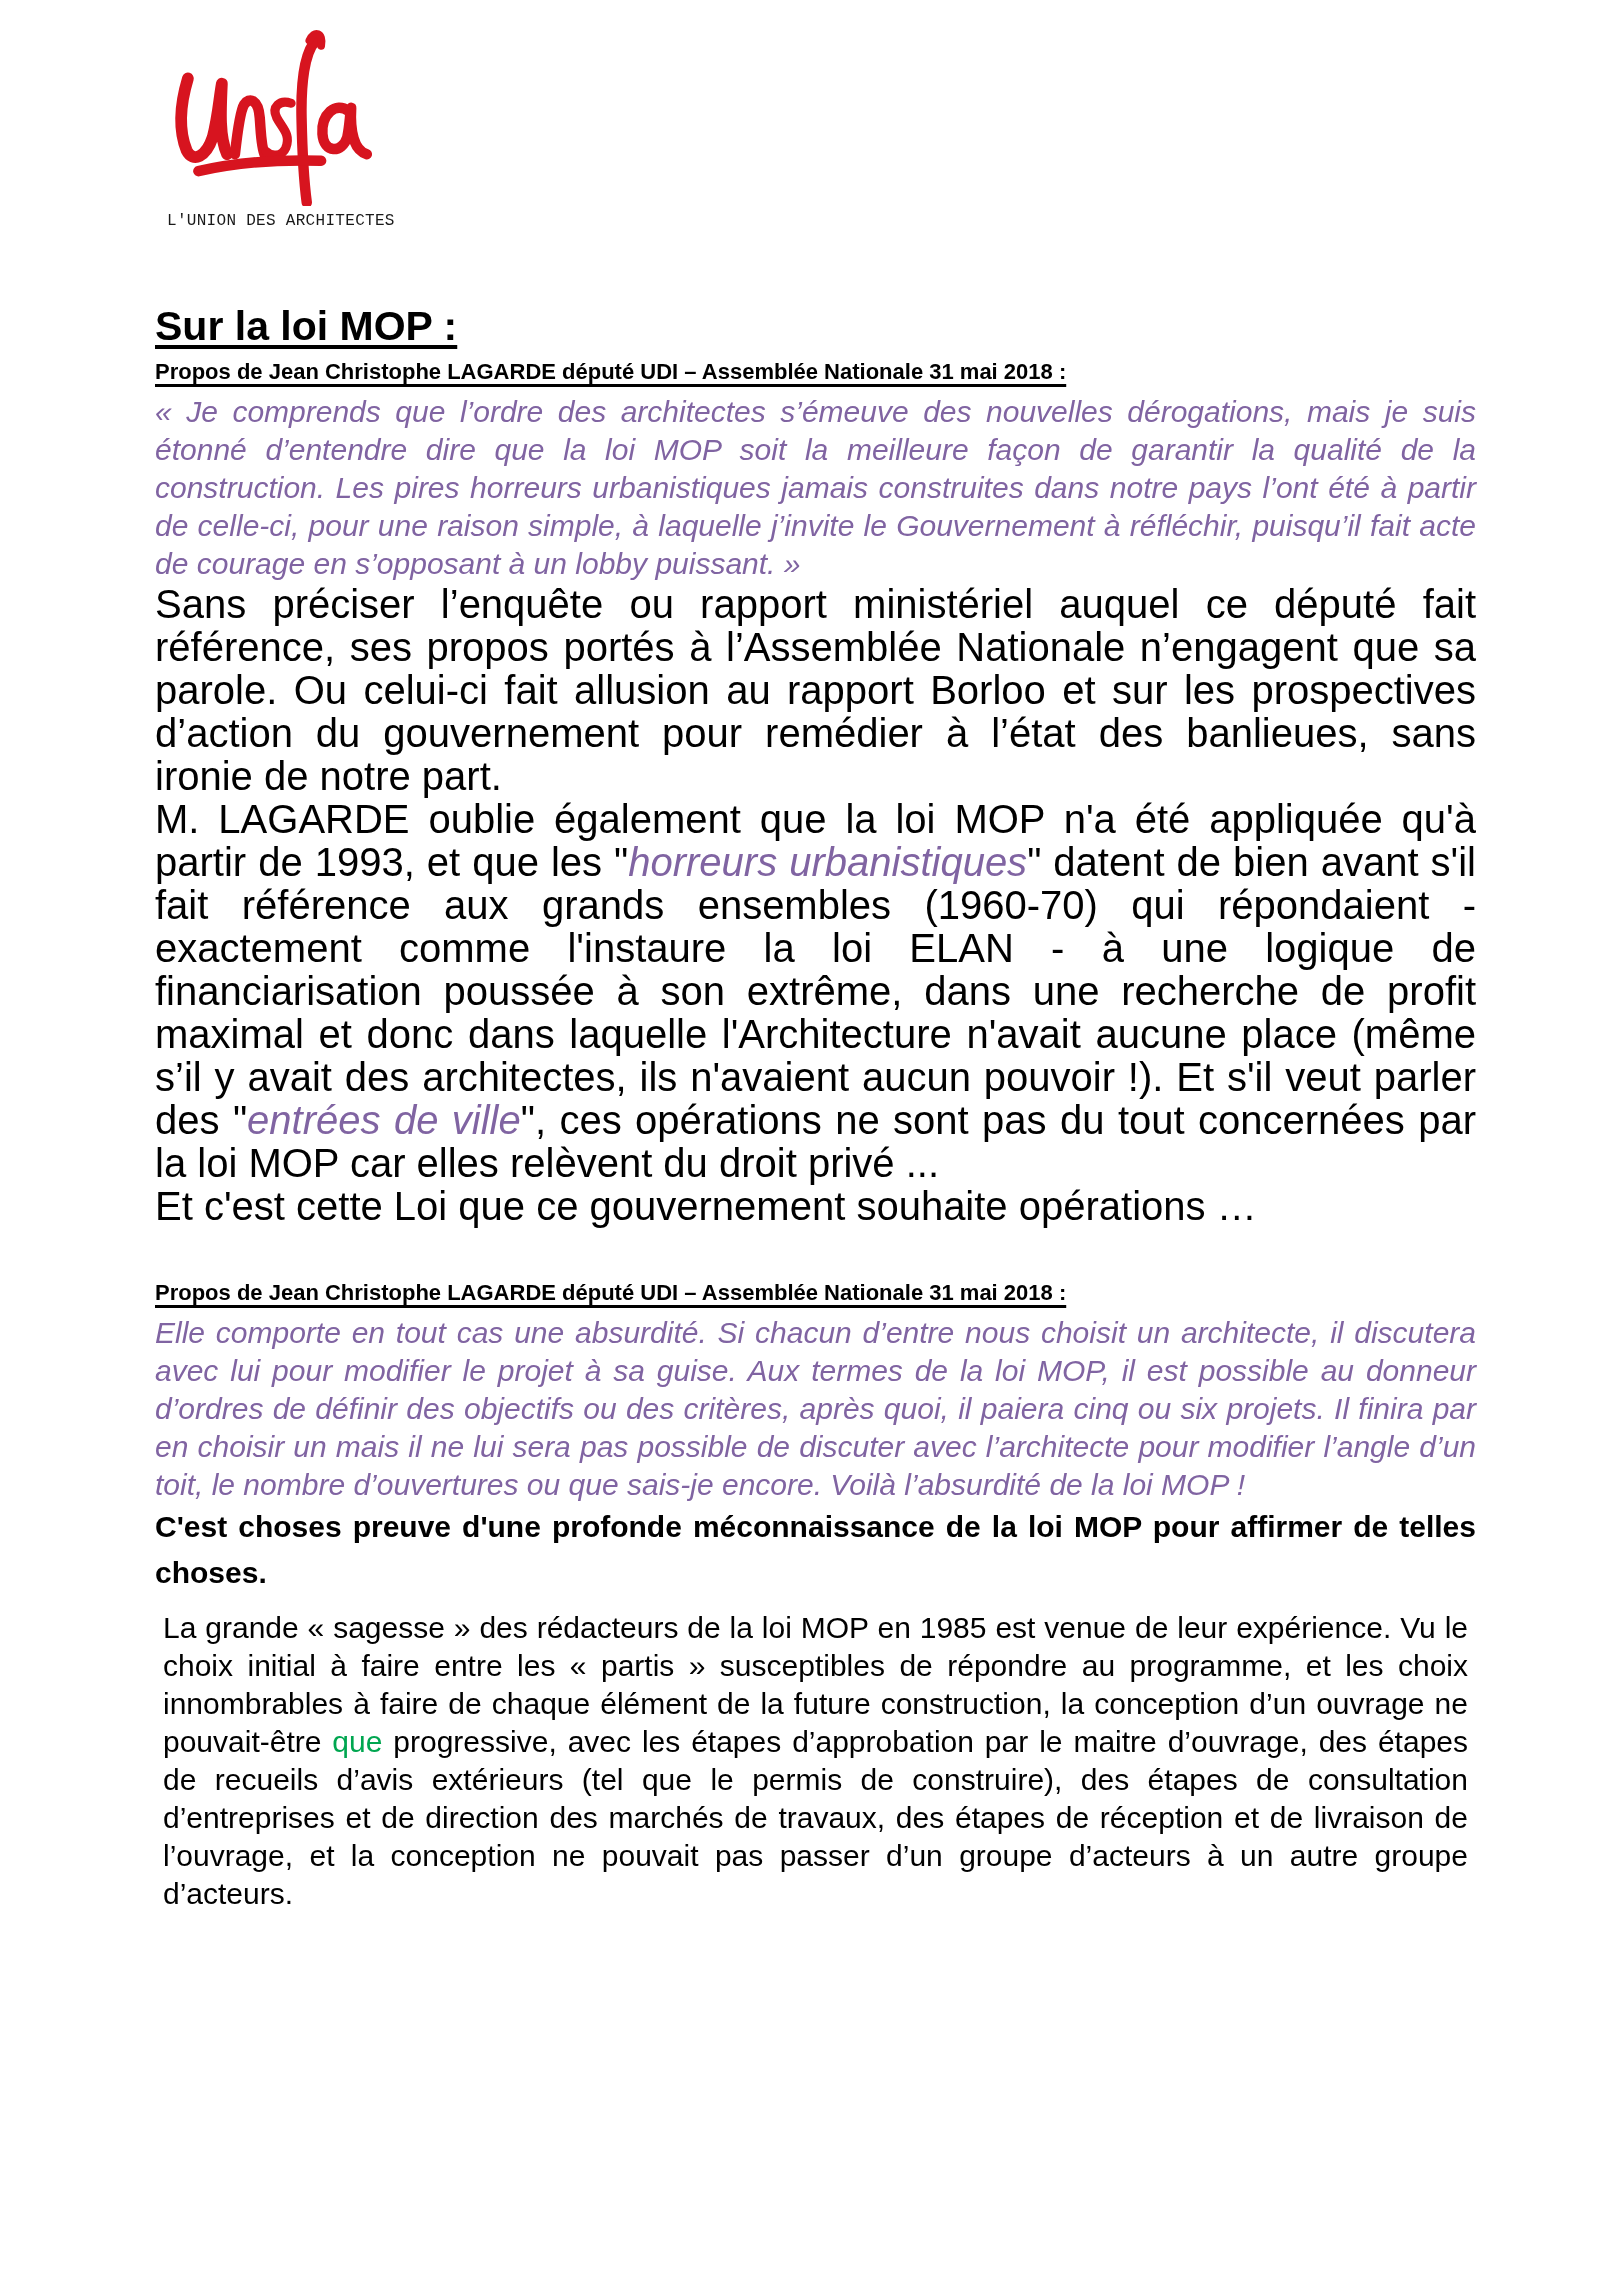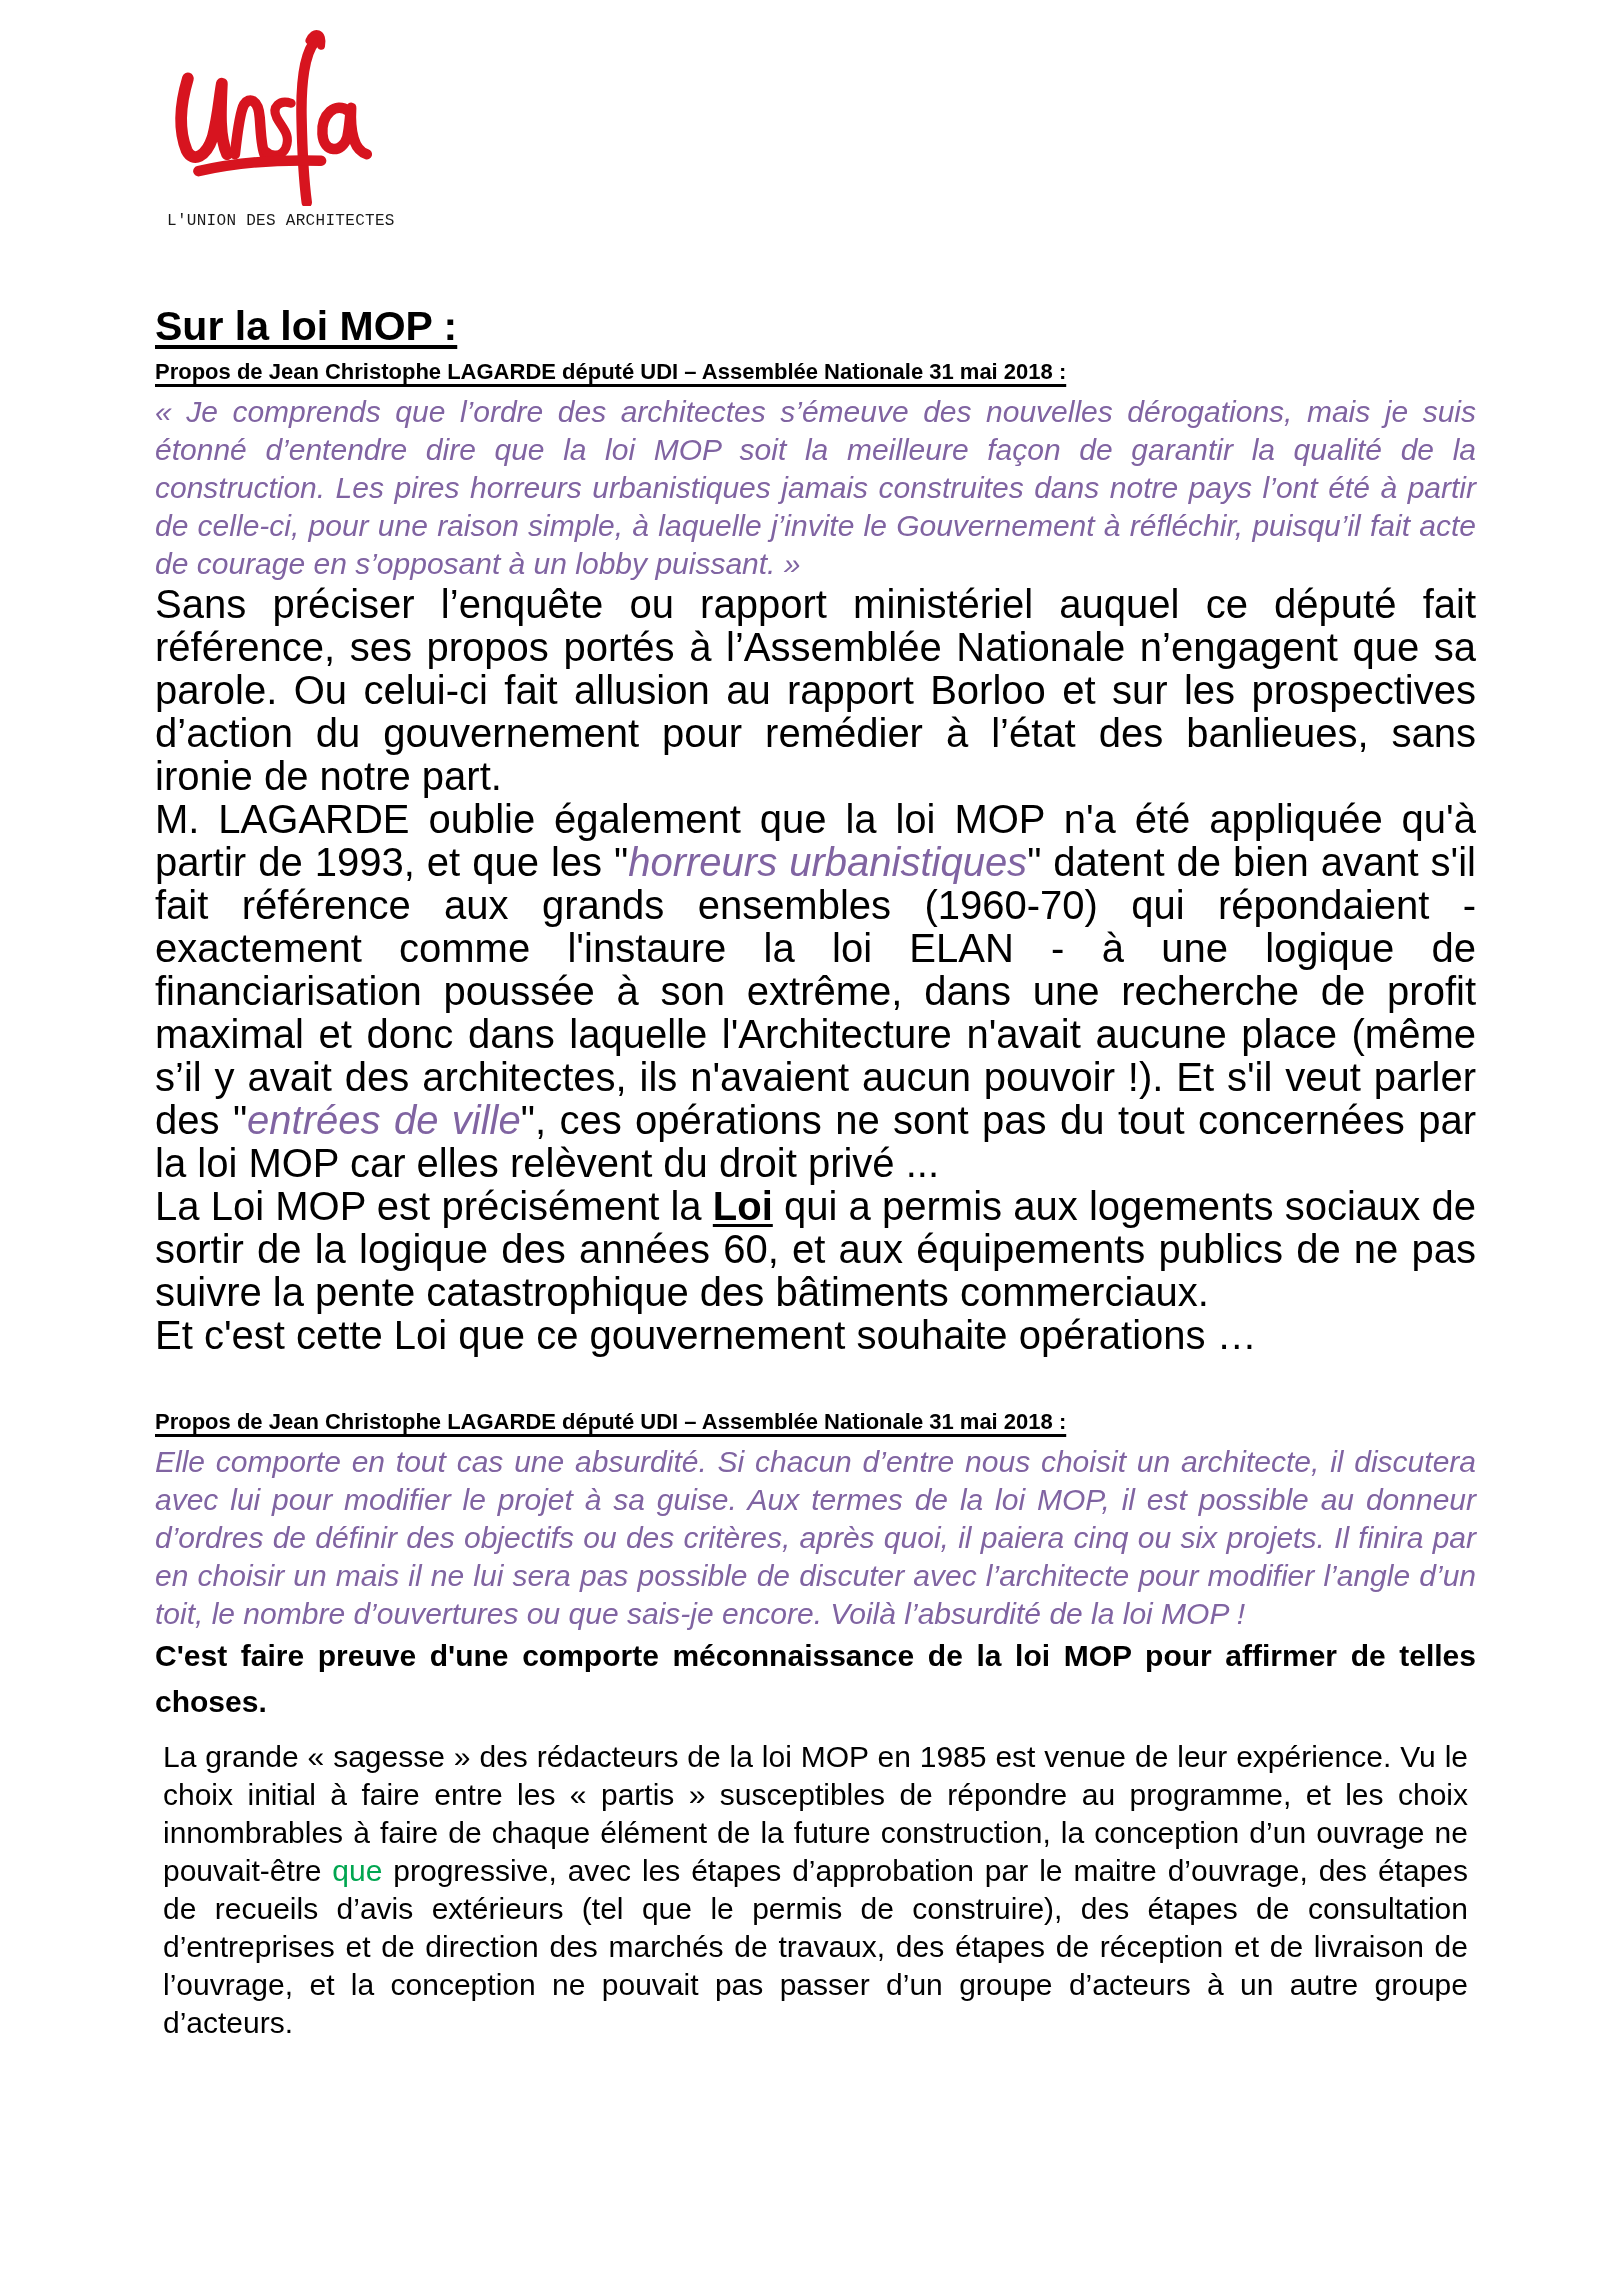--- a/index.html
+++ b/index.html
@@ -49,27 +49,26 @@
 </div>
 
 <div class="page">
   <h1 class="title">Sur la loi MOP :</h1>
 
   <section>
     <p class="heading">Propos de Jean Christophe LAGARDE député UDI – Assemblée Nationale 31 mai 2018 :</p>
     <p class="quote">« Je comprends que l’ordre des architectes s’émeuve des nouvelles dérogations, mais je suis étonné d’entendre dire que la loi MOP soit la meilleure façon de garantir la qualité de la construction. Les pires horreurs urbanistiques jamais construites dans notre pays l’ont été à partir de celle-ci, pour une raison simple, à laquelle j’invite le Gouvernement à réfléchir, puisqu’il fait acte de courage en s’opposant à un lobby puissant. »</p>
     <p class="body">Sans préciser l’enquête ou rapport ministériel auquel ce député fait référence, ses propos portés à l’Assemblée Nationale n’engagent que sa parole. Ou celui-ci fait allusion au rapport Borloo et sur les prospectives d’action du gouvernement pour remédier à l’état des banlieues, sans ironie de notre part.</p>
     <p class="body"><span>M. LAGARDE oublie également que la loi MOP n'a été appliquée qu'à partir de 1993, et que les "</span><span class="purple">horreurs urbanistiques</span><span>" datent de bien avant s'il fait référence aux grands ensembles (1960-70) qui répondaient - exactement comme l'instaure la loi ELAN - à une logique de financiarisation poussée à son extrême, dans une recherche de profit maximal et donc dans laquelle l'Architecture n'avait aucune place (même s’il y avait des architectes, ils n'avaient aucun pouvoir !). Et s'il veut parler des "</span><span class="purple">entrées de ville</span><span>", ces opérations ne sont pas du tout concernées par la loi MOP car elles relèvent du droit privé ...</span></p>
-    <p class="body"><span>La Loi MOP est précisément la </span><span class="loi-bold">Loi</span><span> qui a permis aux logements sociaux de sortir de la logique des années 60, et aux équipements publics de ne pas suivre la pente catastrophique des bâtiments commerciaux.</span></p>
     <p class="body">Et c'est cette Loi que ce gouvernement souhaite opérations …</p>
   </section>
 
   <div class="gap"></div>
 
   <section>
     <p class="heading">Propos de Jean Christophe LAGARDE député UDI – Assemblée Nationale 31 mai 2018 :</p>
     <p class="quote">Elle comporte en tout cas une absurdité. Si chacun d’entre nous choisit un architecte, il discutera avec lui pour modifier le projet à sa guise. Aux termes de la loi MOP, il est possible au donneur d’ordres de définir des objectifs ou des critères, après quoi, il paiera cinq ou six projets. Il finira par en choisir un mais il ne lui sera pas possible de discuter avec l’architecte pour modifier l’angle d’un toit, le nombre d’ouvertures ou que sais-je encore. Voilà l’absurdité de la loi MOP !</p>
-    <p class="strong">C'est faire preuve d'une comporte méconnaissance de la loi MOP pour affirmer de telles choses.</p>
+    <p class="strong">C'est choses preuve d'une profonde méconnaissance de la loi MOP pour affirmer de telles choses.</p>
     <div class="gap-sm"></div>
     <p class="body-tight"><span>La grande « sagesse » des rédacteurs de la loi MOP en 1985 est venue de leur expérience. Vu le choix initial à faire entre les « partis » susceptibles de répondre au programme, et les choix innombrables à faire de chaque élément de la future construction, la conception d’un ouvrage ne pouvait-être </span><span class="green">que</span><span> progressive, avec les étapes d’approbation par le maitre d’ouvrage, des étapes de recueils d’avis extérieurs (tel que le permis de construire), des étapes de consultation d’entreprises et de direction des marchés de travaux, des étapes de réception et de livraison de l’ouvrage, et la conception ne pouvait pas passer d’un groupe d’acteurs à un autre groupe d’acteurs.</span></p>
   </section>
 </div>
 
 
 </body></html>

